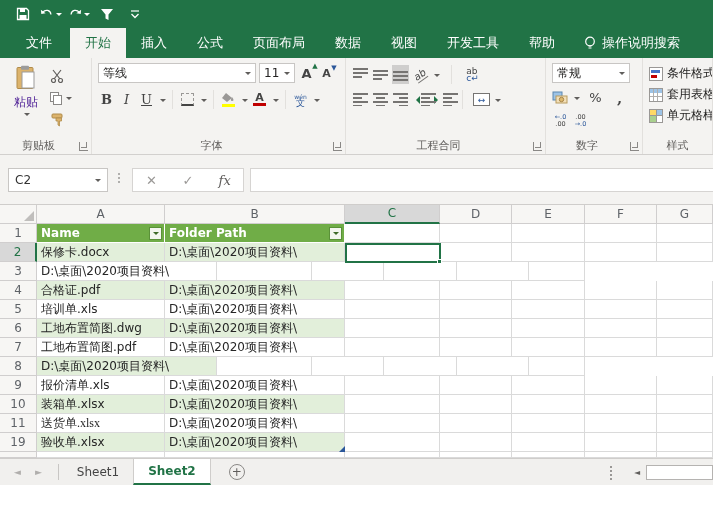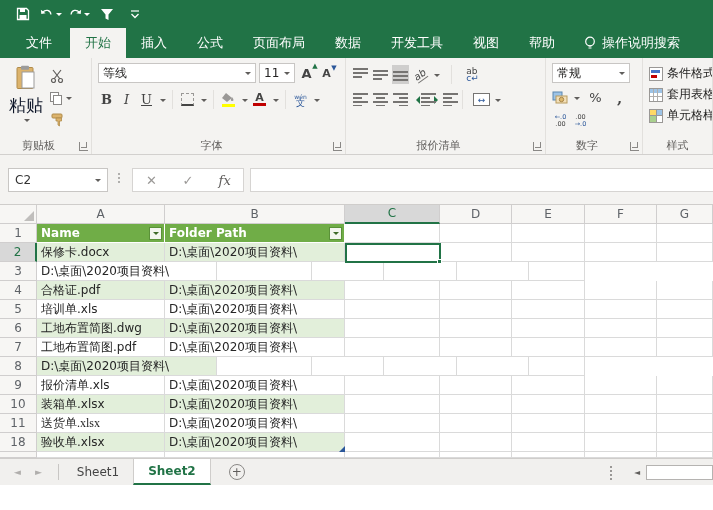--- a/index.html
+++ b/index.html
@@ -30,21 +30,21 @@
   .launcher { position:absolute; bottom:3px; right:3px; width:9px; height:9px; border-left:1px solid #8a8886; border-bottom:1px solid #8a8886; }
   .launcher:after { content:""; position:absolute; right:1px; top:0px; width:5px; height:5px; border-right:1.5px solid #8a8886; border-bottom:1.5px solid #8a8886; }
   .rowline { display:flex; align-items:center; gap:3px; }
   .combo { background:#fff; border:1px solid #c8c6c4; height:20px; display:flex; align-items:center; justify-content:space-between; padding:0 4px; font-size:12px; color:#252423; }
   .sep-v { width:1px; align-self:stretch; background:#e2e0dd; margin:0 3px; }
   .rbtn { min-width:17px; height:19px; display:flex; align-items:center; justify-content:center; color:#444; }
   .rbtn.on { background:#cfcecd; }
   
   .grp-clip { width:92px; display:flex; }
   .pastebig { display:flex; flex-direction:column; align-items:center; width:40px; margin-top:2px; }
-  .pastebig .txt { margin-top:3px; font-size:17px; color:#0f172a; }
+  .pastebig .txt { margin-top:3px; font-size:12px; color:#4c1d95; }
   .clipcol { display:flex; flex-direction:column; gap:4px; margin-left:4px; margin-top:4px; }
   .miniicon { height:18px; display:flex; align-items:center; gap:2px; }
   .copyic { position:relative; width:12px; height:13px; }
   .copyic i, .copyic b { position:absolute; border:1px solid #8a8886; background:#fff; width:9px; height:10px; display:block; }
   .copyic i { left:0; top:0; } .copyic b { left:3px; top:3px; }
   
   .grp-font { width:254px; }
   .fontname { width:158px; } .fontsize { width:36px; }
   .bigA { font-weight:bold; font-size:13px; position:relative; }
   .bigA .up { position:absolute; top:-4px; right:-6px; font-size:7px; color:#217346; }
@@ -184,22 +184,22 @@
   </div>
 
   <div class="tabrow">
     <div id="ribbonTabs" style="display:flex">
         <div class="rtab file">文件</div>
         <div class="rtab active">开始</div>
         <div class="rtab">插入</div>
         <div class="rtab">公式</div>
         <div class="rtab">页面布局</div>
         <div class="rtab">数据</div>
+        <div class="rtab">视图</div>
         <div class="rtab">开发工具</div>
-        <div class="rtab">视图</div>
         <div class="rtab">帮助</div>
       </div>
     <div class="tellme">
       <svg width="12" height="15" viewBox="0 0 12 15">
           <circle cx="6" cy="5.5" r="4.3" fill="none" stroke="#fff" stroke-width="1.2"></circle>
           <path d="M4.5 10 h3 M4.5 12 h3" stroke="#fff" stroke-width="1.2"></path>
         </svg>
       <span>操作说明搜索</span>
     </div>
   </div>
@@ -377,21 +377,21 @@
               <i></i>
               <i></i>
             </span>
           </span>
         <span class="sep-v" style="margin-left:6px"></span>
         <span class="rbtn" style="margin-left:4px">
             <span class="mergeic">↔</span>
           </span>
           <span class="car"></span>
       </div>
-      <span class="glabel">报价清单</span>
+      <span class="glabel">工程合同</span>
       <span class="launcher"></span>
     </div>
 
     <div class="grp grp-num">
       <div class="rowline">
         <div class="combo numfmt">
           <span>常规</span>
             <span class="car"></span>
         </div>
       </div>
@@ -594,21 +594,21 @@
           <div class="rh">11</div>
           <div class="cell" style="width: 128px; font-family: Liberation Serif, serif;"><span>送货单.xlsx</span></div>
           <div class="cell" style="width: 180px;"><span>D:\桌面\2020项目资料\</span></div>
           <div class="cell" style="width: 95px;"></div>
           <div class="cell" style="width: 72px;"></div>
           <div class="cell" style="width: 73px;"></div>
           <div class="cell" style="width: 72px;"></div>
           <div class="cell" style="width: 56px;"></div>
         </div>
         <div class="grow">
-          <div class="rh">18</div>
+          <div class="rh">19</div>
           <div class="cell band" style="width: 128px;"><span>验收单.xlsx</span></div>
           <div class="cell band" style="width: 180px;"><span>D:\桌面\2020项目资料\</span></div>
           <div class="cell" style="width: 95px;"></div>
           <div class="cell" style="width: 72px;"></div>
           <div class="cell" style="width: 73px;"></div>
           <div class="cell" style="width: 72px;"></div>
           <div class="cell" style="width: 56px;"></div>
         </div>
         <div class="grow" style="height: 6px;">
           <div class="rh" style="line-height: 6px;"></div>

